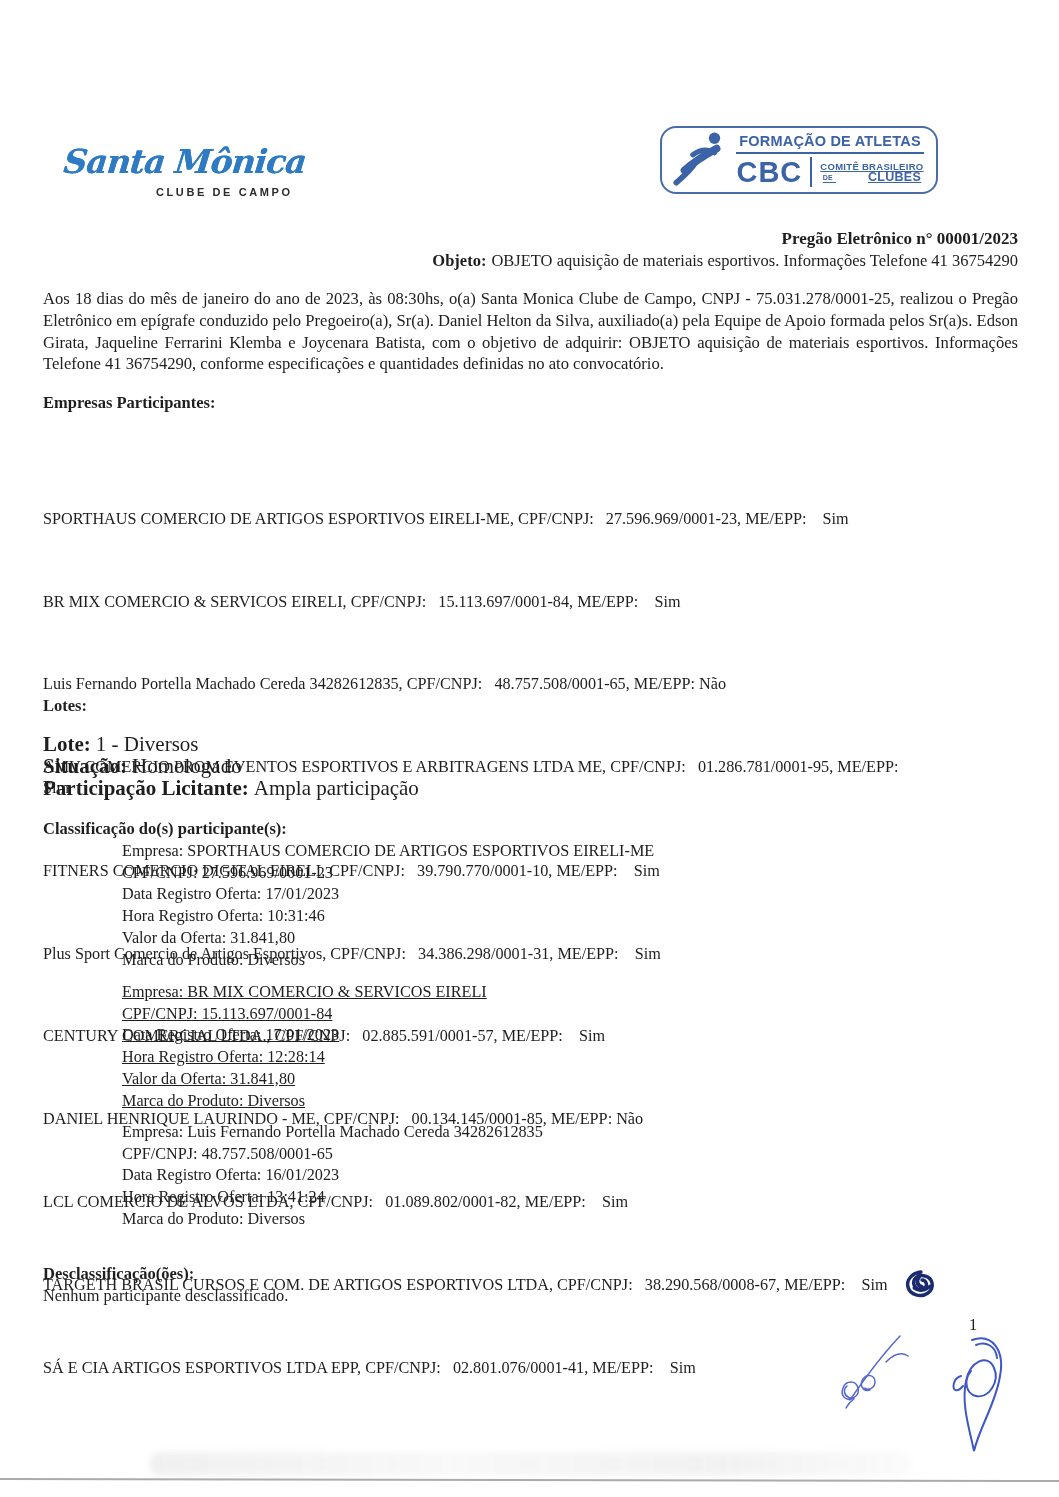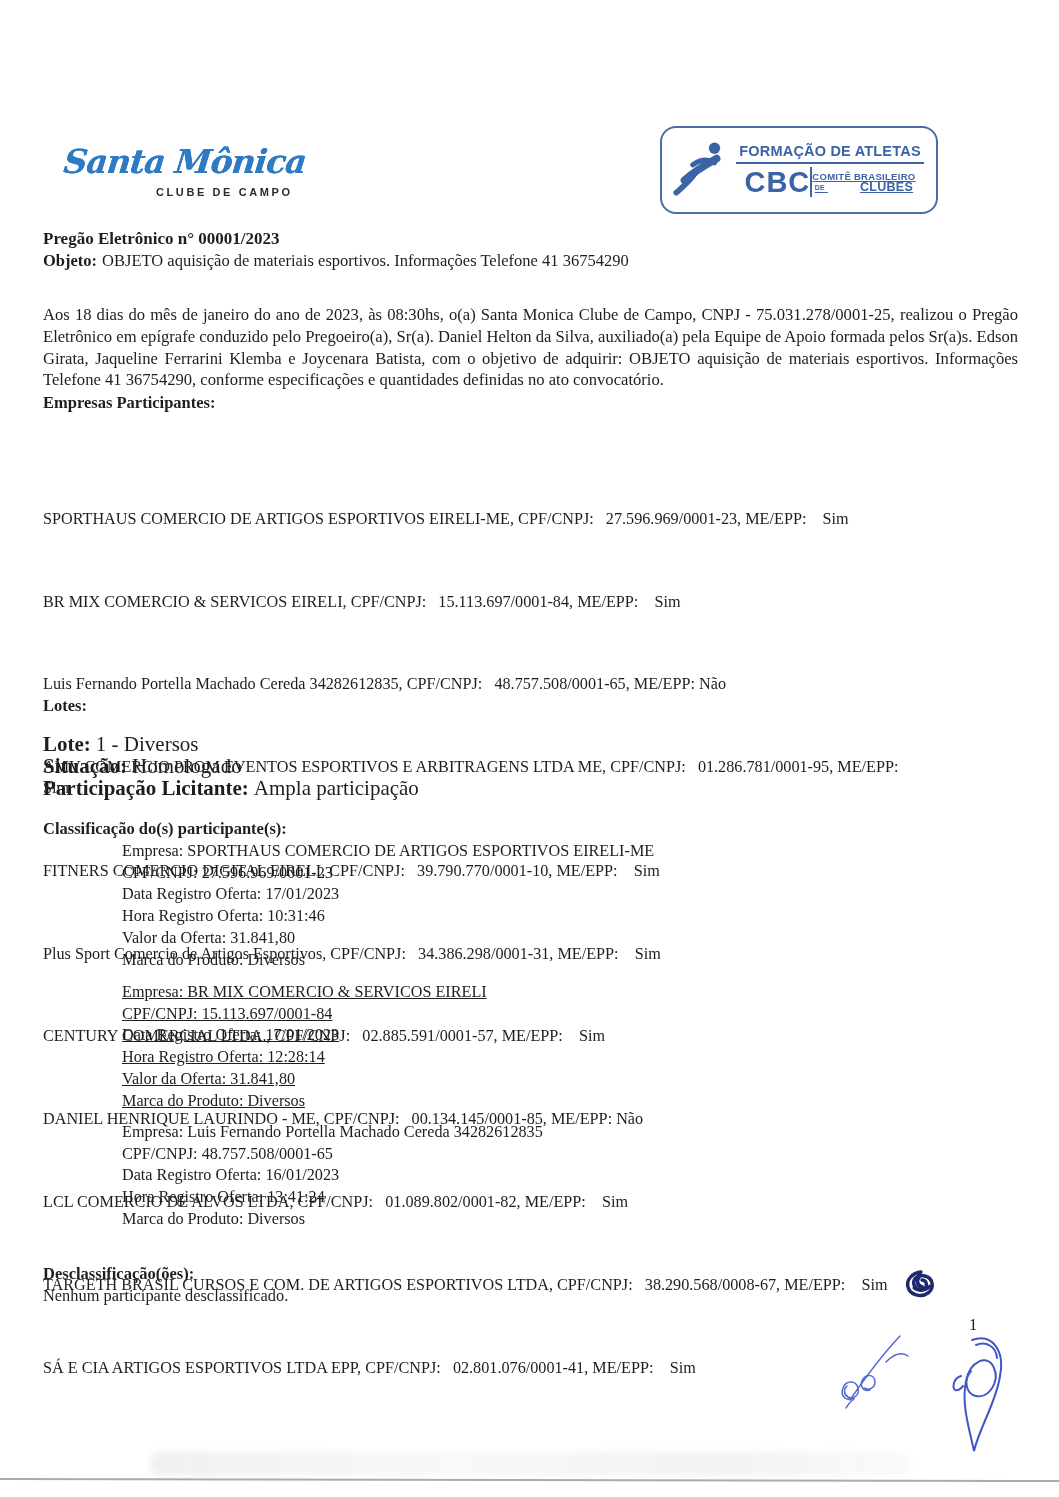--- a/index.html
+++ b/index.html
@@ -14,42 +14,42 @@
     font-size:33px; color:#2e7bc4; letter-spacing:-1px; transform:skewX(-6deg);
     white-space:nowrap; text-shadow:0 0 0.5px #2e7bc4;
   }
   .club-sub{
     position:absolute; left:92px; top:44px;
     font-family:"Liberation Sans", sans-serif; font-size:11px; font-weight:600;
     letter-spacing:2.6px; color:#2b2b2b; white-space:nowrap;
   }
   
   .cbc-box{
-    position:absolute; left:660px; top:126px; width:278px; height:88px;
+    position:absolute; left:660px; top:126px; width:278px; height:68px;
     border:2.5px solid #4a6da8; border-radius:16px; box-sizing:border-box;
     display:flex; align-items:center; padding:4px 10px 4px 6px; gap:4px;
     font-family:"Liberation Sans", sans-serif; color:#3b63a6;
   }
   .cbc-col{flex:1; min-width:0;}
   .cbc-tag{font-weight:bold; font-size:14.5px; letter-spacing:0.2px; text-align:center; white-space:nowrap;}
   .cbc-rule{height:2px; background:#3b63a6; margin:3px 2px;}
-  .cbc-row{display:flex; align-items:center; justify-content:center; gap:0; margin-top:1px;}
+  .cbc-row{display:flex; align-items:center; justify-content:center; gap:8px; margin-top:1px;}
   .cbc-acronym{font-weight:bold; font-size:29px; line-height:29px; letter-spacing:1px;}
   .cbc-div{width:2px; height:30px; background:#3b63a6;}
   .cbc-org{font-weight:bold; font-size:9.5px; line-height:11px; letter-spacing:0.3px; text-align:center;text-decoration:underline;}
   .cbc-org .big{font-size:12.5px;margin-left:32px;}
   .cbc-org .sm{font-size:7px; vertical-align:1px;}
   
   .abs{position:absolute;}
-  .center-line{left:43px; width:975px; text-align:left;}
+  .center-line{left:43px; width:975px; text-align:right;}
   .b{font-weight:bold;}
   .doc-title{top:229px; font-weight:bold; font-size:17px;}
   .objeto{top:251px; font-size:16.5px;}
   .objeto .b{margin-right:5px;}
-  .intro{top:288px; left:43px; width:975px; font-size:16.6px; line-height:21.8px; text-align:justify;margin-top:16px;}
+  .intro{top:288px; left:43px; width:975px; font-size:16.6px; line-height:21.8px; text-align:justify;}
   .p-head{top:393px; left:43px; font-weight:bold; font-size:16.5px;}
   .p-list{top:426px; left:43px; width:985px; font-size:16.2px; line-height:20.7px; white-space:pre-wrap;}
   .lotes-head{top:696px; left:43px; font-weight:bold; font-size:16.5px;}
   .lote-block{top:733px; left:43px; font-size:21px; line-height:22px;}
   .lote-block .b{margin-right:5px;}
   .class-head{top:819px; left:43px; font-weight:bold; font-size:16.5px;}
   .c-block{left:122px; width:720px; font-size:16.2px; line-height:21.7px;}
   .c-block-1{top:841px;} .c-block-2{top:982px;text-decoration:underline;} .c-block-3{top:1122px;}
   .desc-head{top:1264px; left:43px; font-weight:bold; font-size:16.5px;}
   .desc-text{top:1286px; left:43px; font-size:16.4px;}

